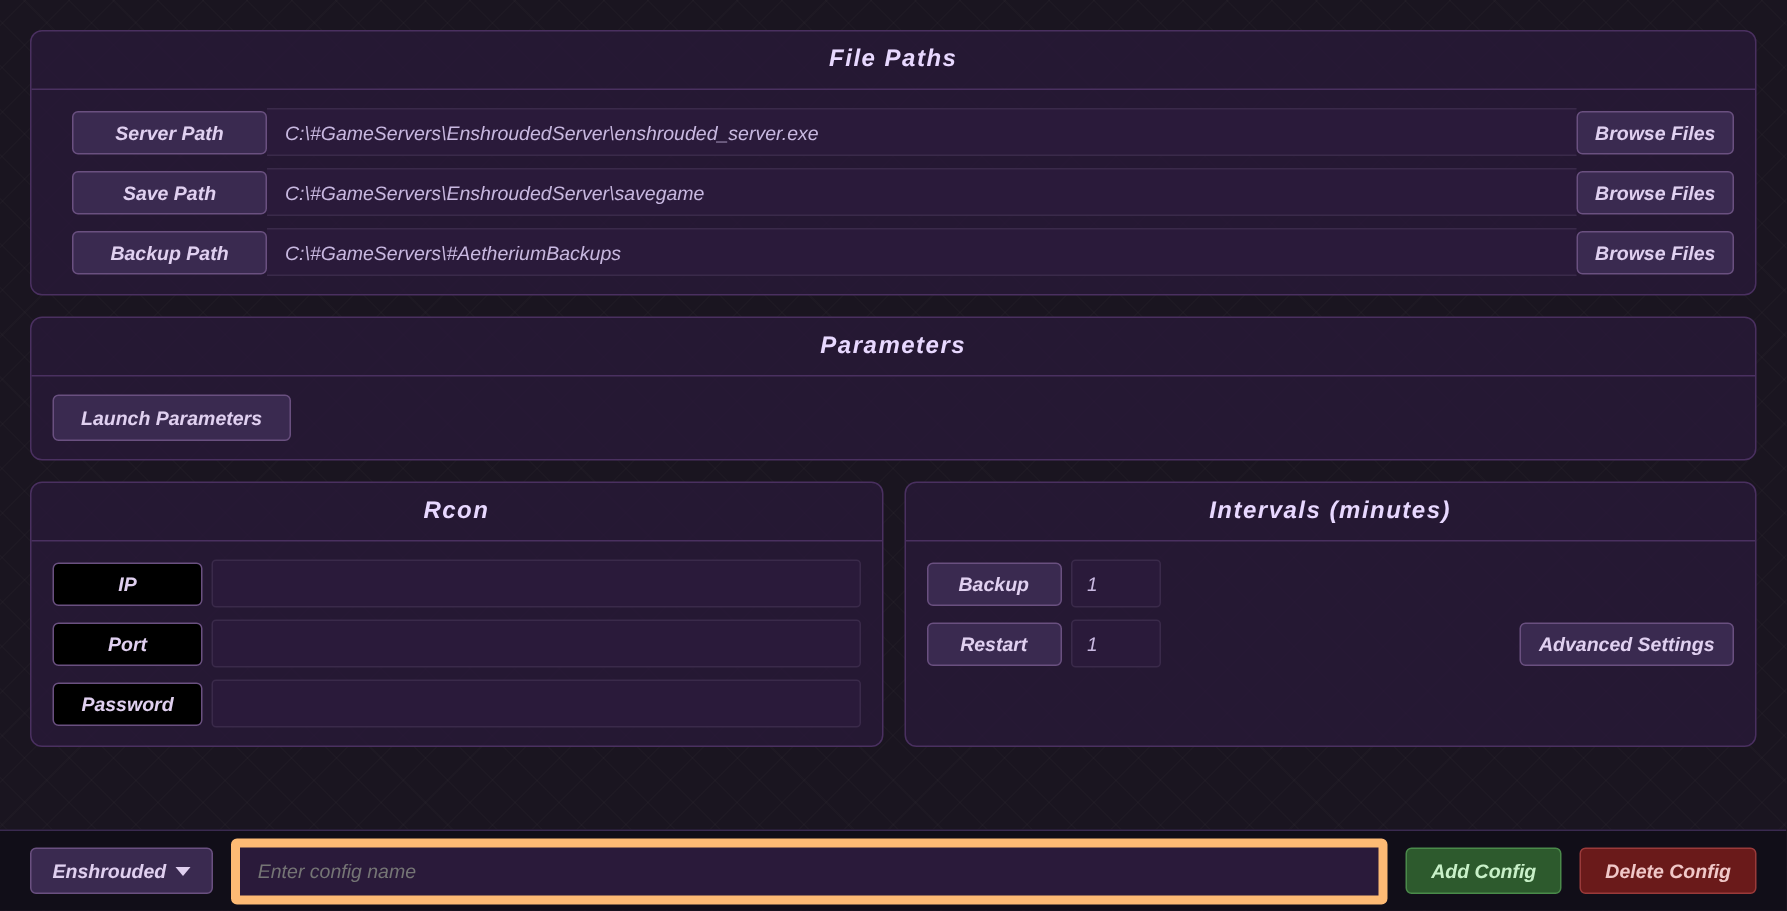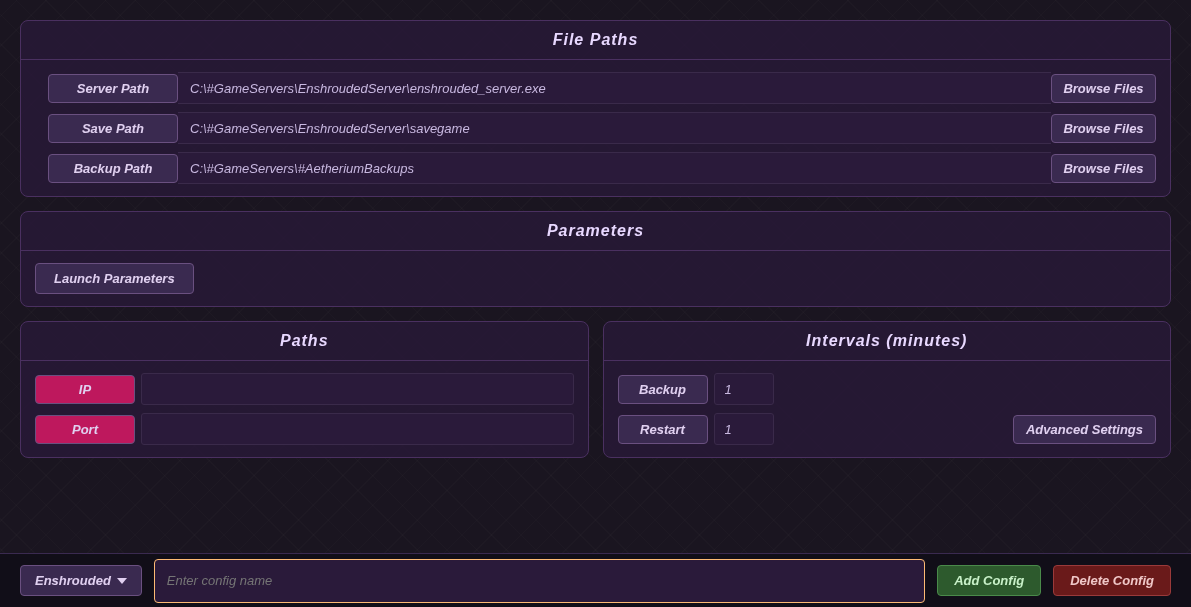--- a/index.html
+++ b/index.html
@@ -132,21 +132,21 @@
     .rcon-field-row {
       display: flex;
       align-items: center;
       margin-bottom: 8px;
     }
     .rcon-field-row:last-child { margin-bottom: 0; }
 
     .rcon-label-btn {
       width: 100px;
       min-width: 100px;
-      background: #be185d;
+      background: #000000;
       border: 1px solid #6a5080;
       border-radius: 4px;
       color: #e0d0f0;
       font-size: 13px;
       font-weight: bold;
       padding: 6px 10px;
       text-align: center;
       cursor: pointer;
     }
 
@@ -233,21 +233,21 @@
       padding: 7px 14px;
       cursor: pointer;
       display: flex;
       align-items: center;
       gap: 6px;
     }
 
     .config-name-input {
       flex: 1;
       background: #2a1a3a;
-      border: 1px solid #fdba74;
+      border: 6px solid #fdba74;
       border-radius: 4px;
       color: #a090b8;
       font-size: 13px;
       padding: 7px 12px;
       height: 44px;
       outline: none;
     }
 
     .add-config-btn {
       background: #2d5a2d;
@@ -311,33 +311,37 @@
 <div class="section">
   <div class="section-title">Parameters</div>
   <div class="params-body">
     <button class="launch-params-btn">Launch Parameters</button>
   </div>
 </div>
 
 <div class="bottom-sections">
 
   <div class="section rcon-section">
-    <div class="section-title">Paths</div>
+    <div class="section-title">Rcon</div>
     <div class="section-body">
 
       <div class="rcon-field-row">
         <button class="rcon-label-btn">IP</button>
         <input class="rcon-input" type="text" style="">
       </div>
 
       <div class="rcon-field-row">
         <button class="rcon-label-btn">Port</button>
         <input class="rcon-input" type="text" style="">
       </div>
 
+      <div class="rcon-field-row">
+        <button class="rcon-label-btn">Password</button>
+        <input class="rcon-input" type="password" style="">
+      </div>
 
     </div>
   </div>
 
   <div class="section intervals-section">
     <div class="section-title">Intervals (minutes)</div>
     <div class="section-body">
 
       <div class="interval-row">
         <button class="interval-label-btn">Backup</button>

